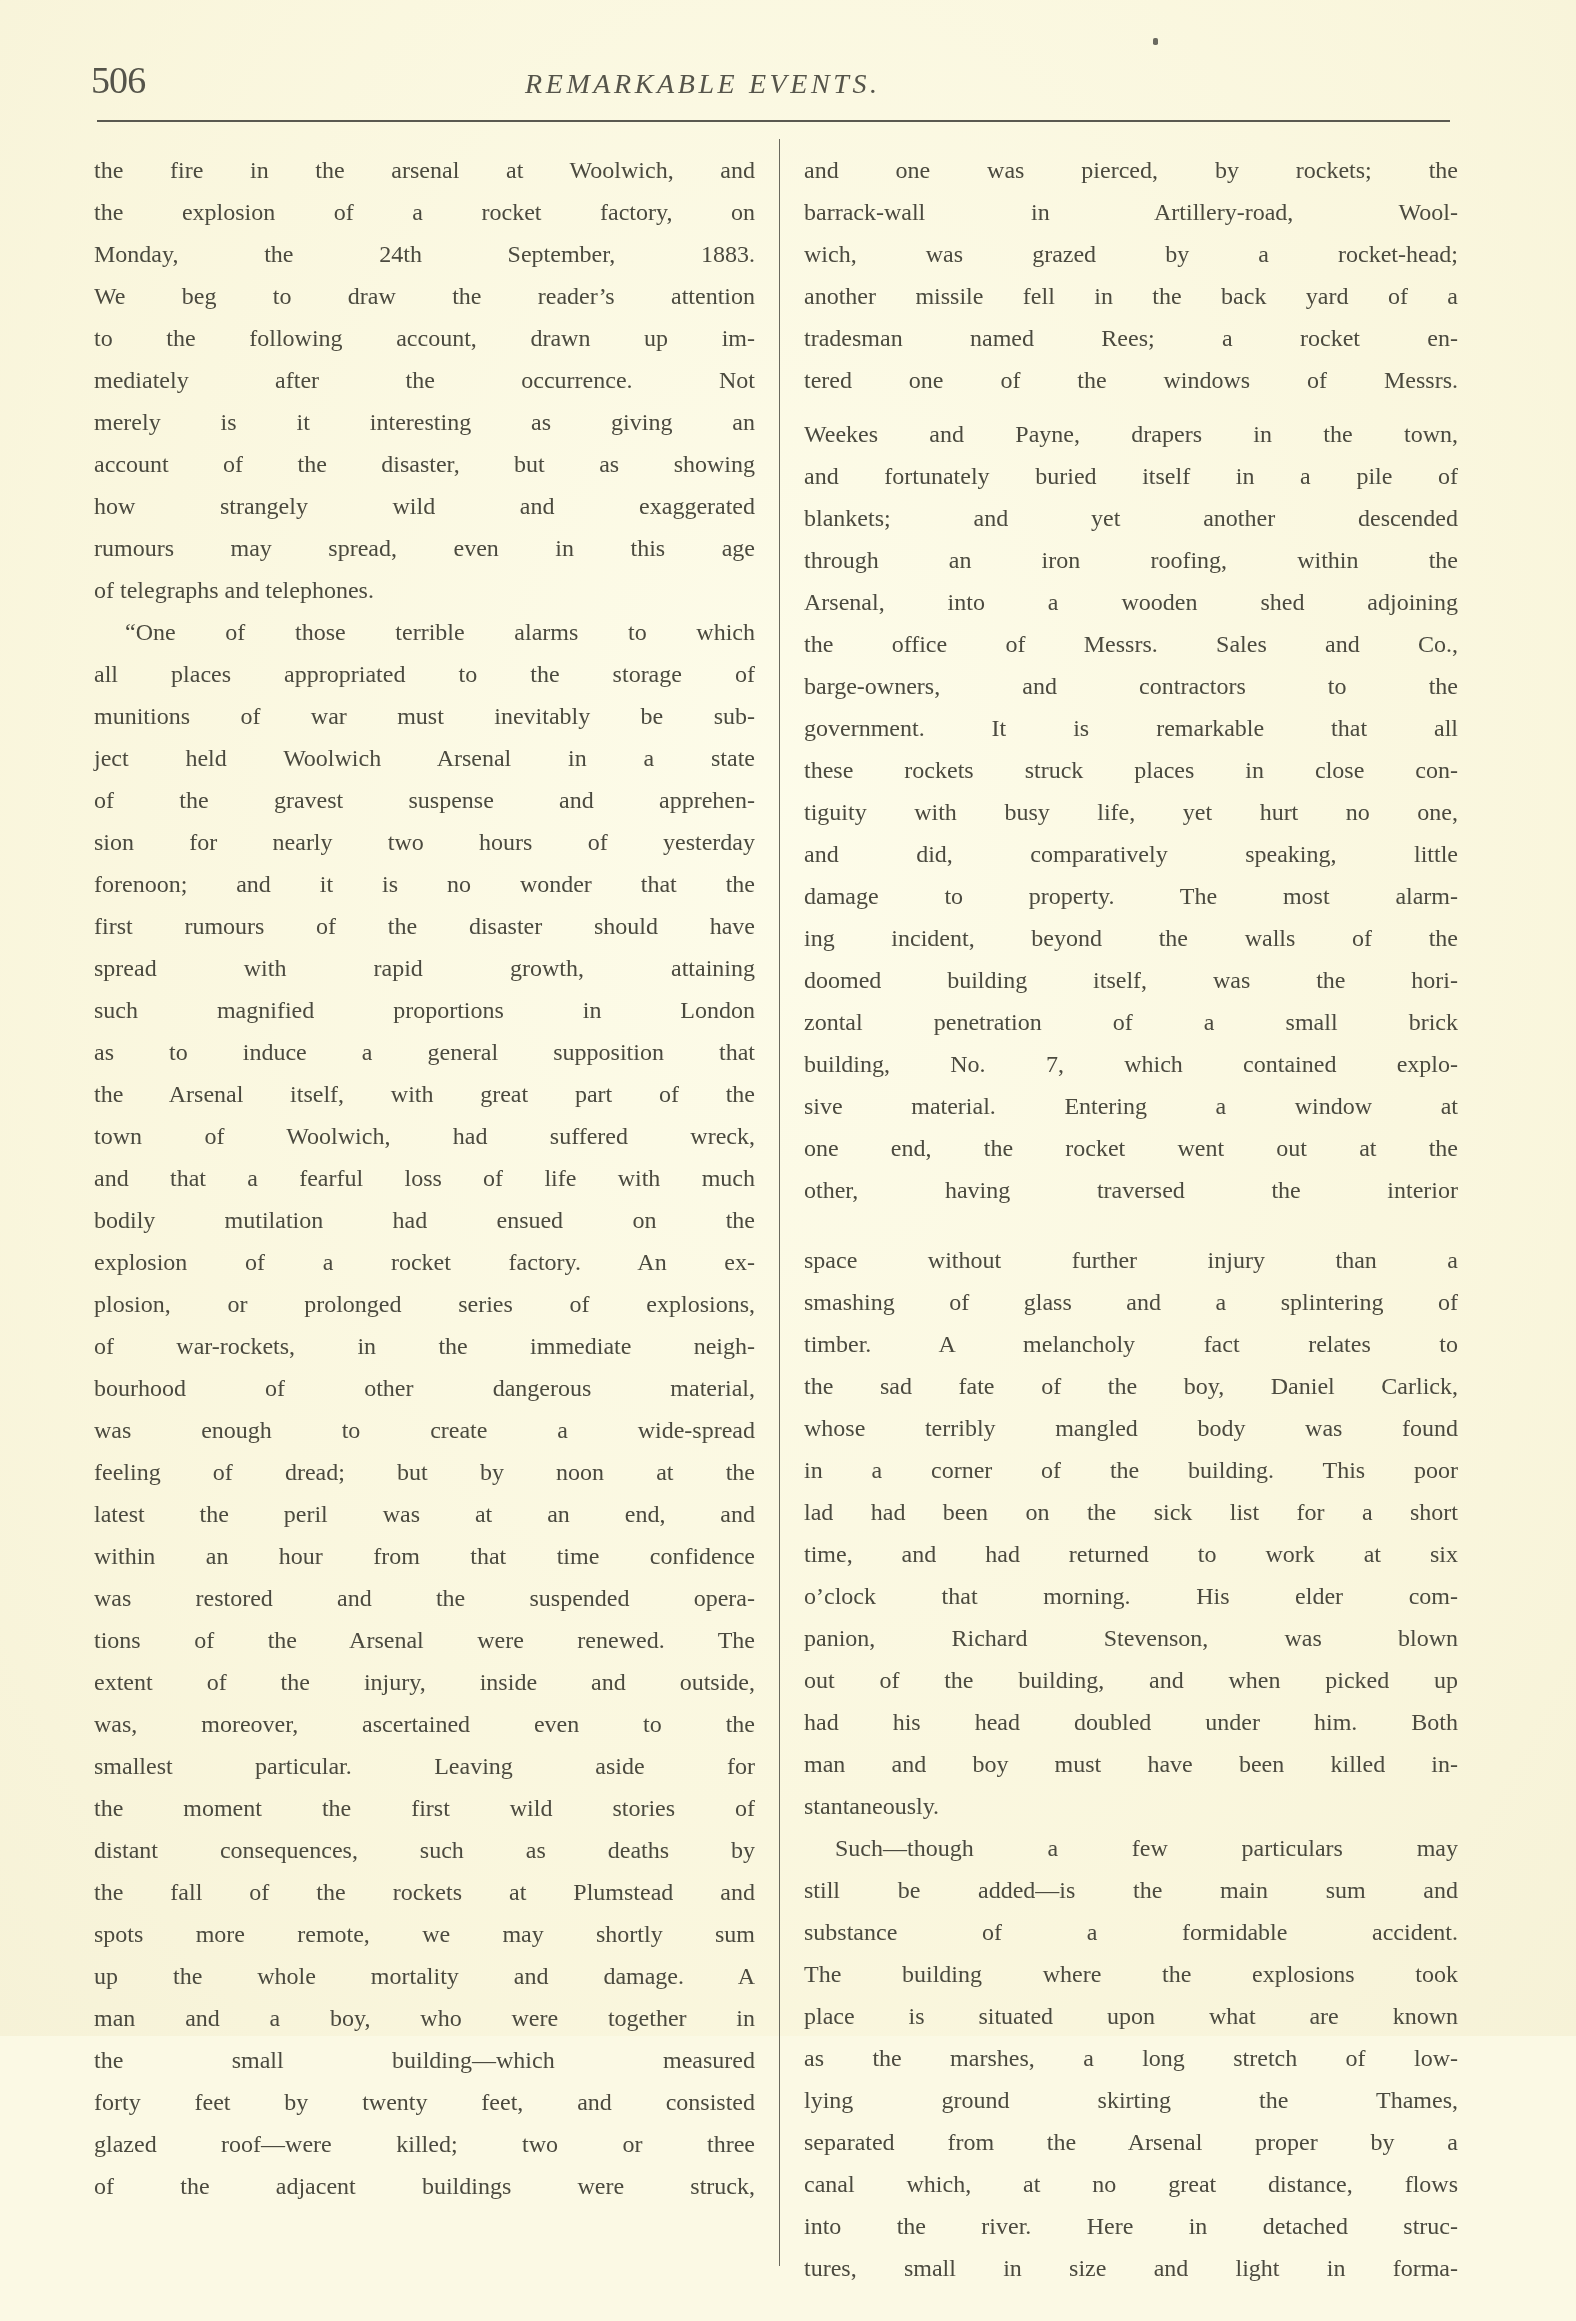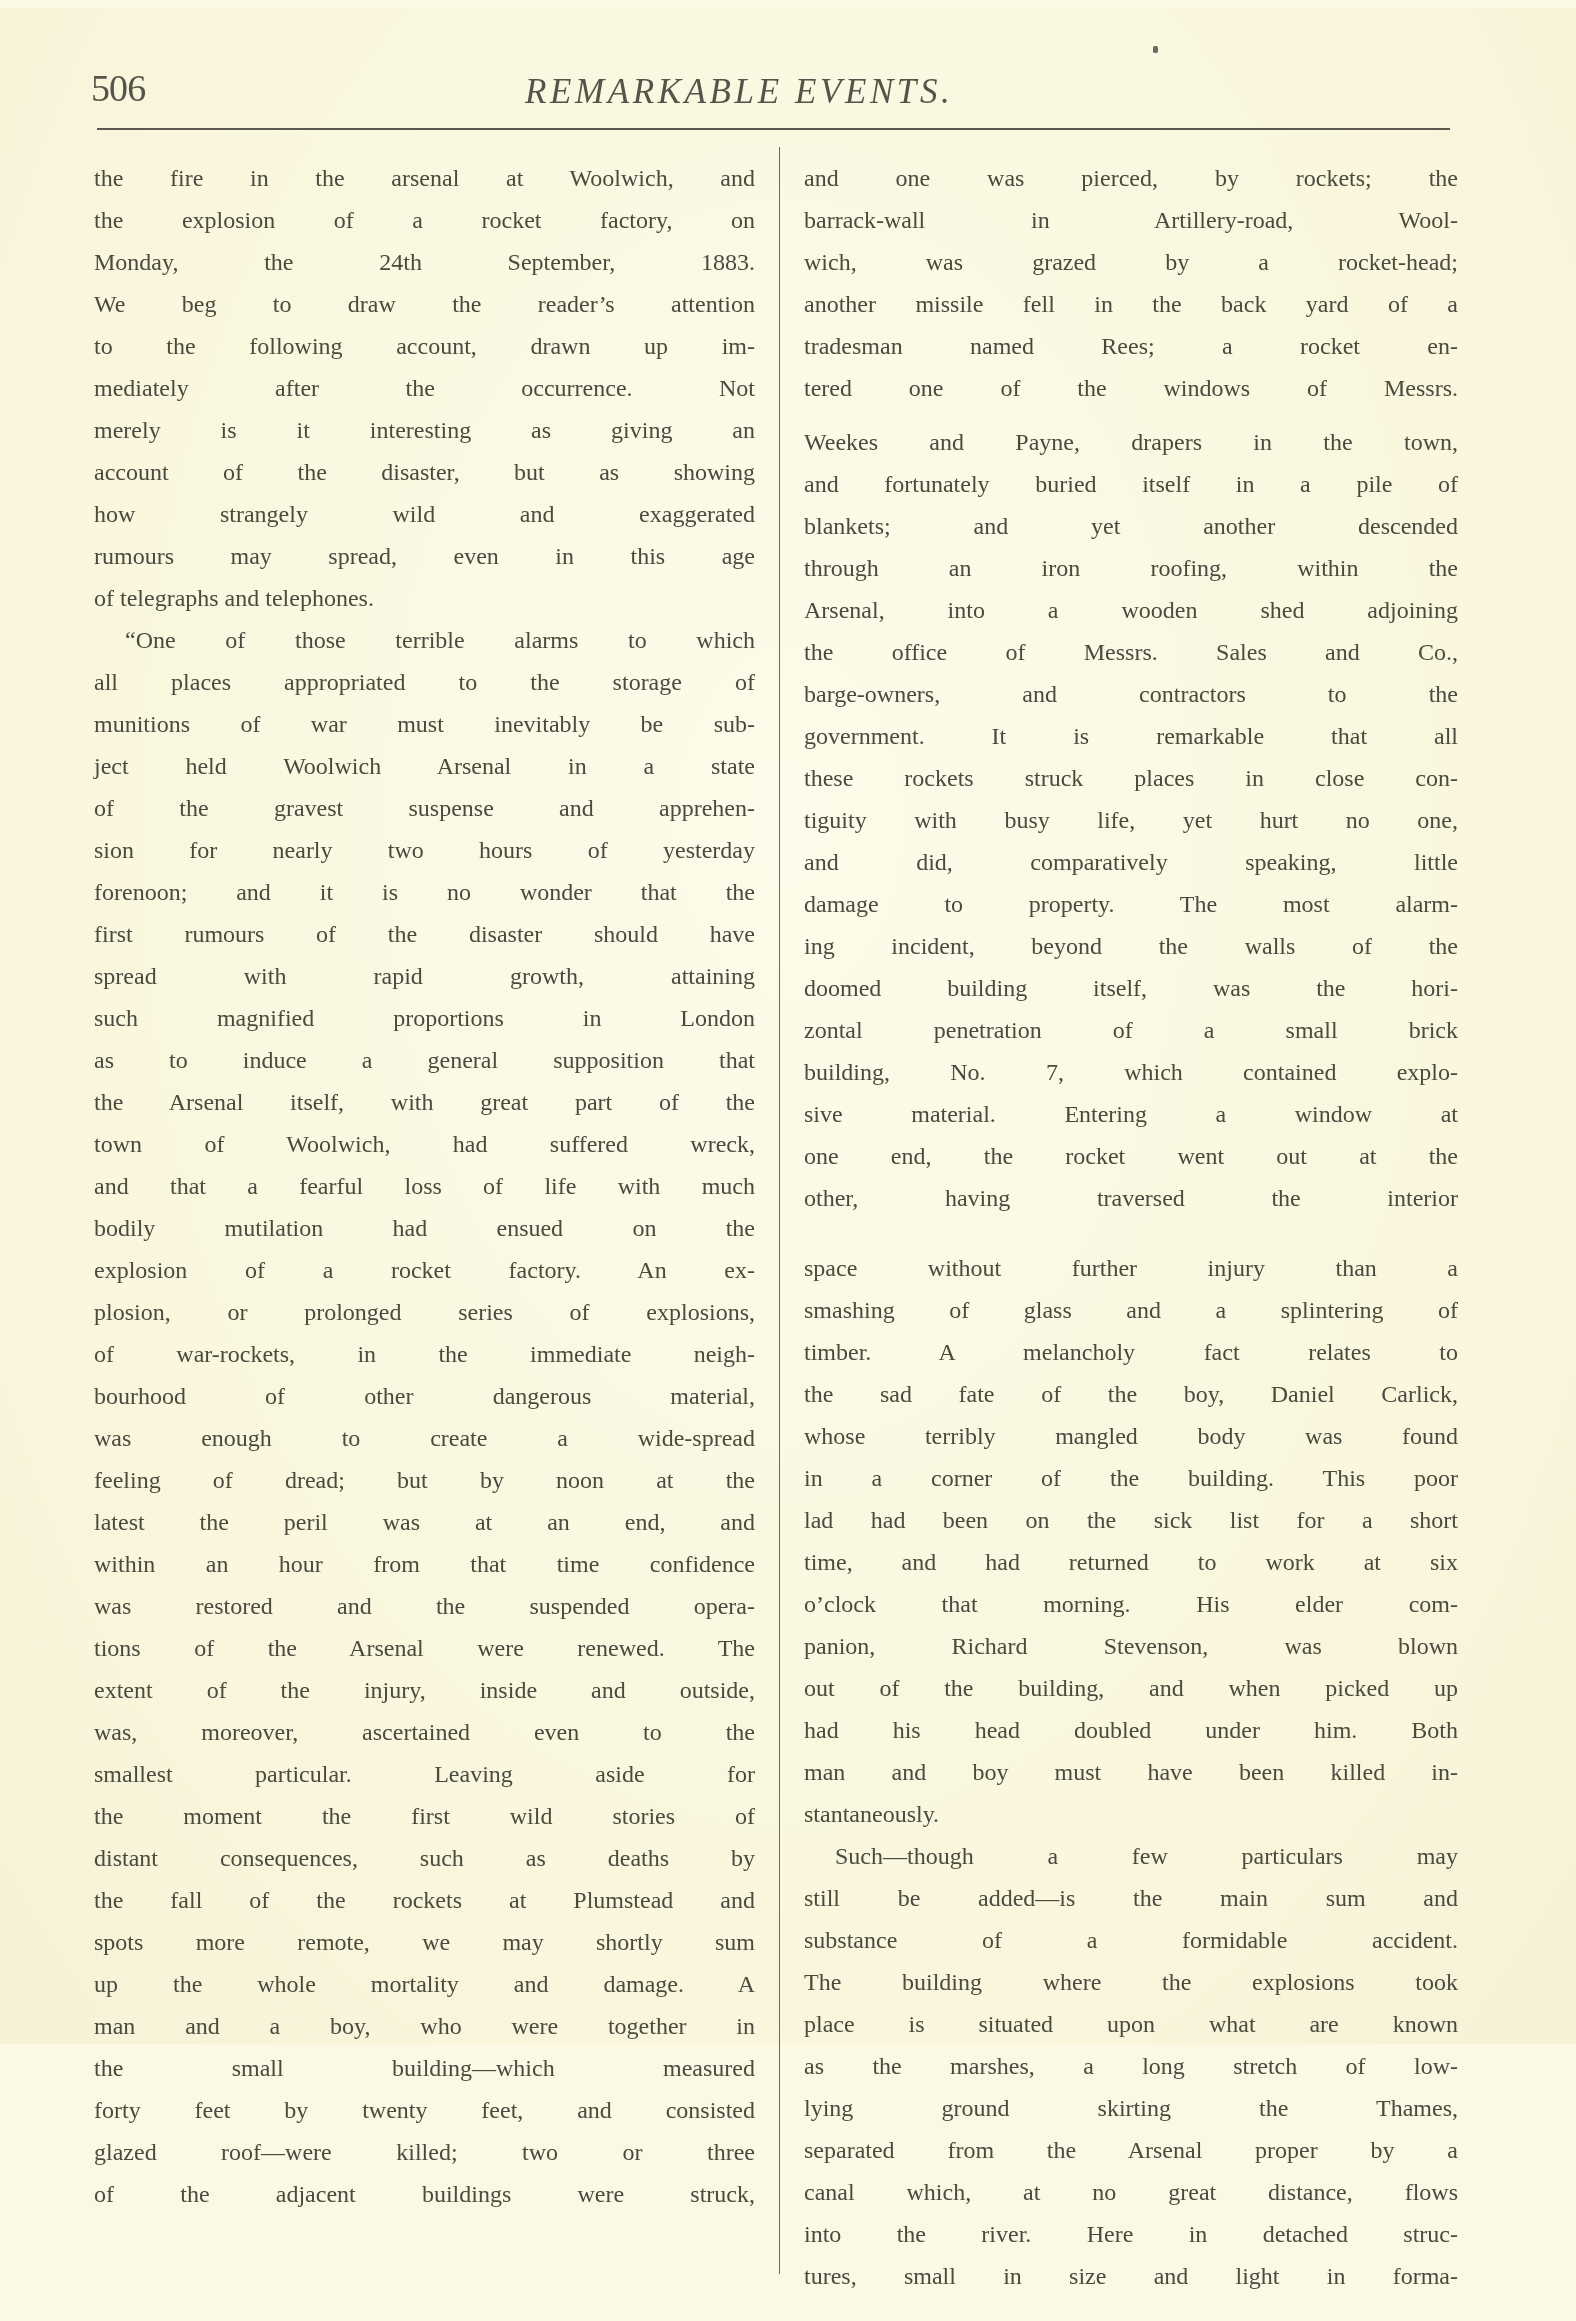--- a/index.html
+++ b/index.html
@@ -10,21 +10,21 @@
       width: 1576px;
       height: 2322px;
       background: #fbf9e4;
       position: relative;
       overflow: hidden;
       font-family: "Liberation Serif", "DejaVu Serif", serif;
       color: #4b4a3f;
     }
     .page {
       position: absolute;
-      left: 0; top: 8px;
+      left: 0; top: 0;
       width: 1576px;
       height: 2036px;
       background:
         radial-gradient(ellipse at 50% 40%, rgba(255,255,240,0.55), rgba(245,240,205,0.25) 70%, rgba(235,228,190,0.3) 100%),
         #fbf8e2;
     }
     .running-head {
       position: absolute;
       top: 0; left: 0;
       width: 1576px;
@@ -37,21 +37,21 @@
       font-size: 38px;
       line-height: 44px;
       color: #55544a;
       letter-spacing: -0.9px;
     }
     .running-title {
       position: absolute;
       left: 525px;
       top: 64px;
       width: 495px;
-      font-size: 35px;
+      font-size: 28px;
       line-height: 40px;
       font-style: italic;
       letter-spacing: 3.6px;
       white-space: nowrap;
       color: #55544a;
     }
     .head-rule {
       position: absolute;
       left: 97px;
       top: 120px;

